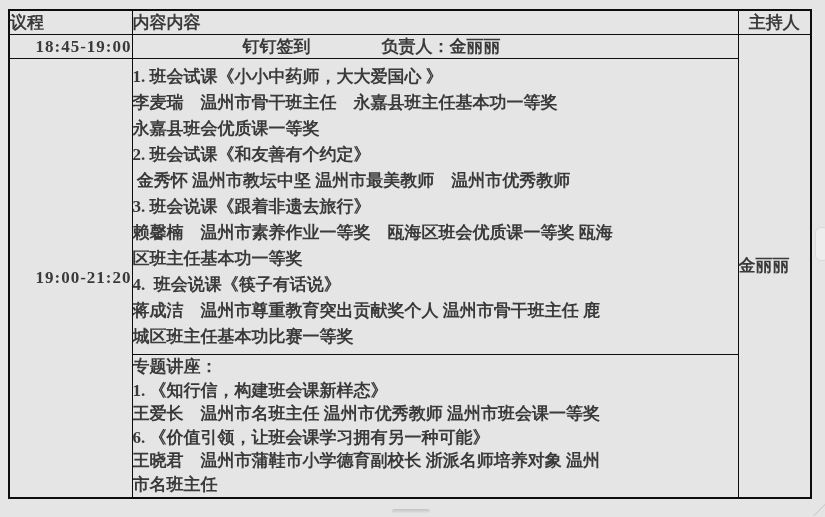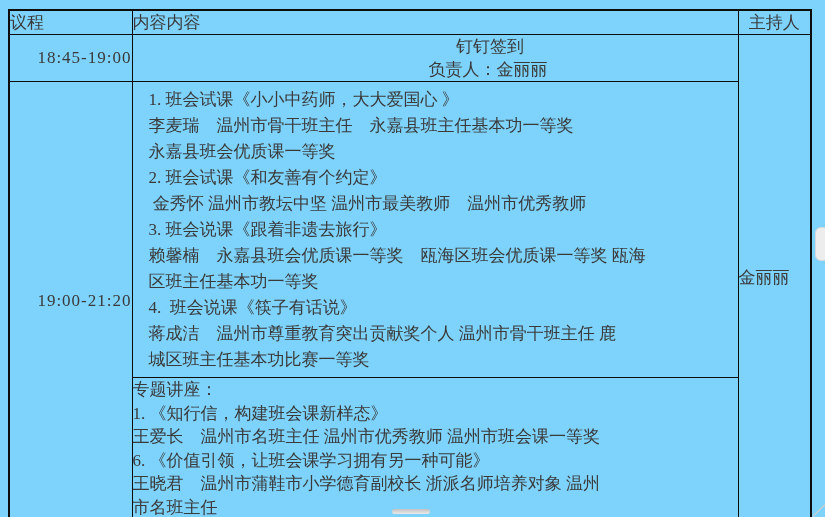--- a/index.html
+++ b/index.html
@@ -8,21 +8,22 @@
     background: #ffffff;
     width: 825px;
     height: 517px;
     overflow: hidden;
     font-family: "Liberation Serif", "DejaVu Serif", serif;
   }
   .page {
     position: relative;
     width: 825px;
     height: 517px;
-    background: #7dd3fc;
+    background: #e5e5e5;
+    font-weight: bold;
   }
   table.schedule {
     position: absolute;
     left: 8px;
     top: 9px;
     width: 802px;
     border-collapse: collapse;
     table-layout: fixed;
     border: 2px solid #0d0d0d;
     color: #3a3a3a;
@@ -50,38 +51,37 @@
     text-align: right;
     letter-spacing: 1px;
     white-space: nowrap;
   }
   td.checkin-cell {
     vertical-align: middle;
   }
   .checkin-inner {
     display: flex;
     align-items: center;
-    flex-direction: column;
   }
   .checkin-activity { margin-left: 110px; white-space: pre; }
-  .checkin-responsible { margin-left: 106px; white-space: pre; }
+  .checkin-responsible { margin-left: 71px; white-space: pre; }
 
   td.host-cell {
     text-align: left;
     vertical-align: middle;
   }
   td.content-cell {
     vertical-align: top;
     padding: 4px 4px 0 5px;
   }
   td.content-cell .line {
     white-space: pre;
     overflow: hidden;
   }
-  td.cell-trials .line { line-height: 26px; padding-left: 16px; }
+  td.cell-trials .line { line-height: 26px; }
   td.cell-lectures .line { line-height: 23.5px; }
 
   .bottom-handle {
     position: absolute;
     left: 392px;
     top: 509px;
     width: 38px;
     height: 5px;
     border-radius: 2.5px;
     background: linear-gradient(#c2c2c2, #e9e9e9);
@@ -137,21 +137,21 @@
 
       <tr class="row-main-a">
         <td class="time-cell" rowspan="2">19:00-21:20</td>
         <td class="content-cell cell-trials">
             <div class="line">1. 班会试课《小小中药师，大大爱国心 》</div>
             <div class="line">李麦瑞　温州市骨干班主任　永嘉县班主任基本功一等奖</div>
             <div class="line">永嘉县班会优质课一等奖</div>
             <div class="line">2. 班会试课《和友善有个约定》</div>
             <div class="line"> 金秀怀 温州市教坛中坚 温州市最美教师　温州市优秀教师</div>
             <div class="line">3. 班会说课《跟着非遗去旅行》</div>
-            <div class="line">赖馨楠　永嘉县班会优质课一等奖　瓯海区班会优质课一等奖 瓯海</div>
+            <div class="line">赖馨楠　温州市素养作业一等奖　瓯海区班会优质课一等奖 瓯海</div>
             <div class="line">区班主任基本功一等奖</div>
             <div class="line">4.  班会说课《筷子有话说》</div>
             <div class="line">蒋成洁　温州市尊重教育突出贡献奖个人 温州市骨干班主任 鹿</div>
             <div class="line">城区班主任基本功比赛一等奖</div>
           </td>
       </tr>
 
       <tr class="row-main-b">
         <td class="content-cell cell-lectures">
             <div class="line">专题讲座：</div>

